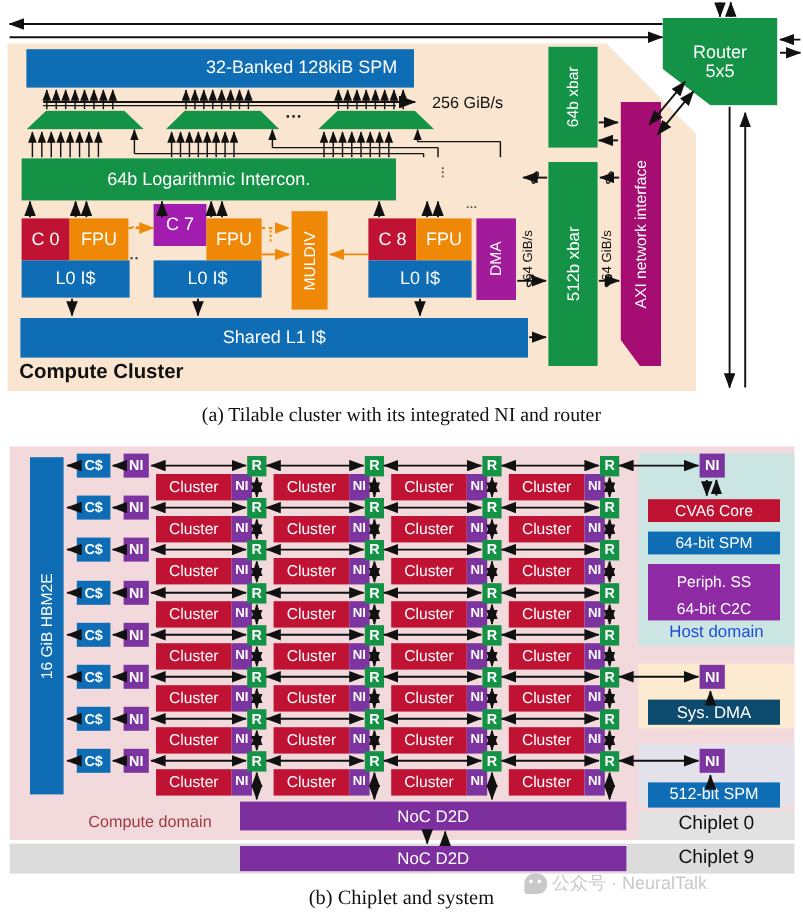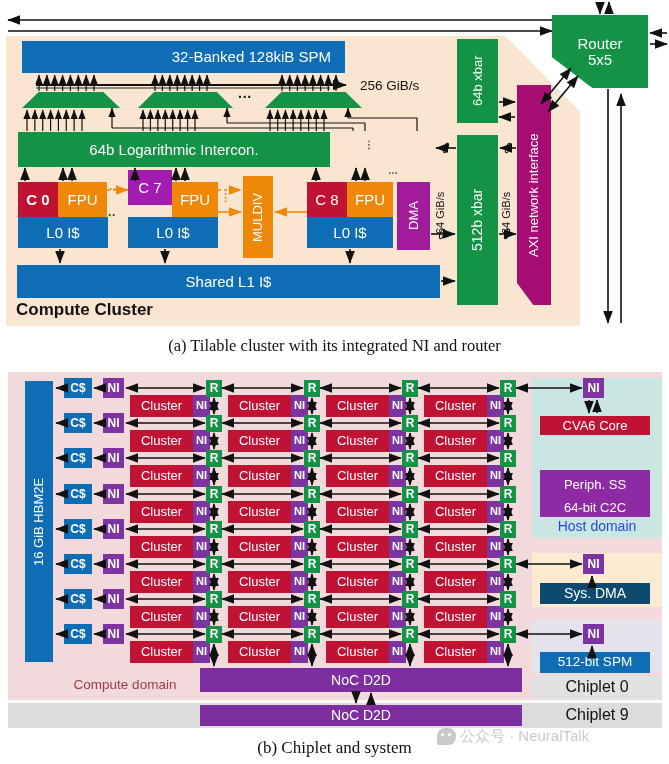--- a/index.html
+++ b/index.html
@@ -59,21 +59,21 @@
               clip-path:polygon(0 0,52% 0,100% 10%,100% 100%,0 100%);">
     <span>AXI network interface</span>
   </div>
 
   <div class="box b2" style="left:552px;top:15px;width:96px;height:73px;background:#149246;font-size:15px;
               clip-path:polygon(0 0,100% 0,100% 100%,42% 100%,0 58%);flex-direction:column;">
     <span>Router</span>
     <span>5x5</span>
   </div>
 
-  <div class="box b2" style="left:18px;top:182px;width:40px;height:35px;background:#C01334;font-size:15px;font-weight:bold;">
+  <div class="box b2" style="left:18px;top:182px;width:40px;height:35px;background:#C01334;font-size:15px;">
     <span>C 0</span>
     </div>
   <div class="box b2" style="left:58px;top:182px;width:49px;height:35px;background:#EF8807;font-size:15px;">
     <span>FPU</span>
     </div>
   <div class="box b2" style="left:18px;top:217px;width:90px;height:31px;background:#0E6DB5;font-size:15px;">
     <span>L0 I$</span>
     </div>
 
   <div class="box b2" style="left:128px;top:170px;width:44px;height:35px;background:#a21caf;font-size:15px;">
@@ -466,20 +466,23 @@
         <span>R</span>
       </div>
     </div>
 
   <div class="domainbg" style="left:532px;top:378px;width:130px;height:160px;background:#CBE5E3;"></div>
   <div class="box b2" style="left:583px;top:378px;width:21px;height:20px;background:#7C35A0;font-size:12px;font-weight:bold;">
     <span>NI</span>
     </div>
   <div class="box b2" style="left:540px;top:416px;width:110px;height:19px;background:#C01334;font-size:13px;text-align:right;">
     <span>CVA6 Core</span>
+    </div>
+  <div class="box b2" style="left:540px;top:443px;width:110px;height:19px;background:#0E6DB5;font-size:13px;">
+    <span>64-bit SPM</span>
     </div>
   <div class="box b2" style="left:540px;top:470px;width:110px;height:29px;background:#8E2BA4;font-size:13px;">
     <span>Periph. SS</span>
     </div>
   <div class="box b2" style="left:540px;top:498px;width:110px;height:19px;background:#8E2BA4;font-size:13px;">
     <span>64-bit C2C</span>
     </div>
   <div class="abs" style="left:532px;top:518px;width:130px;text-align:center;color:#1d4ed8;font-size:14px;z-index:2;">
     <span>Host domain</span></div>
 

